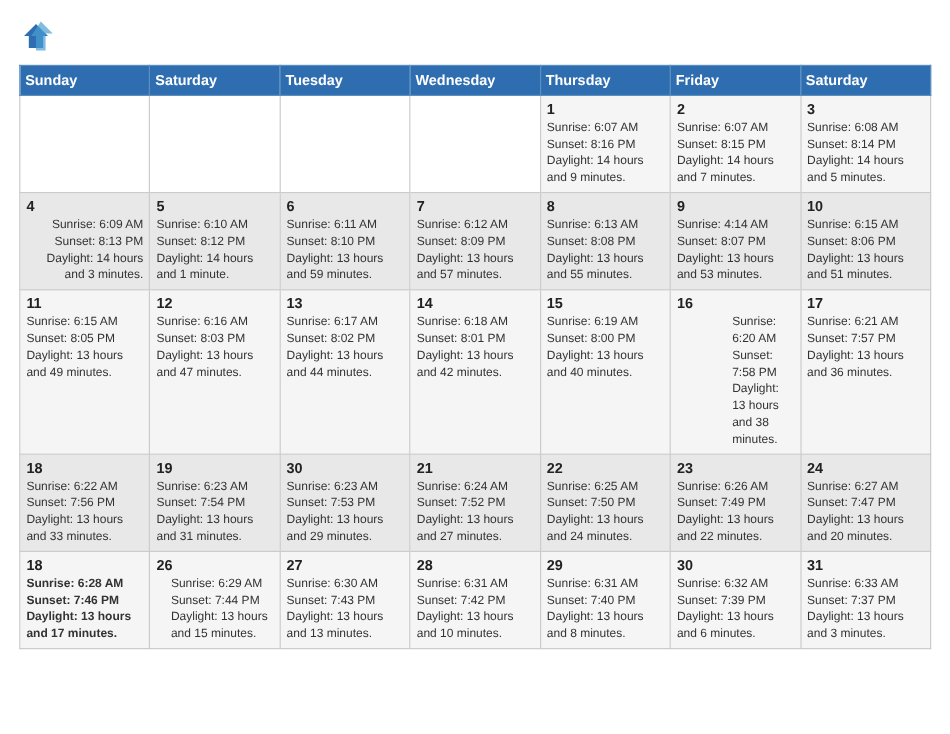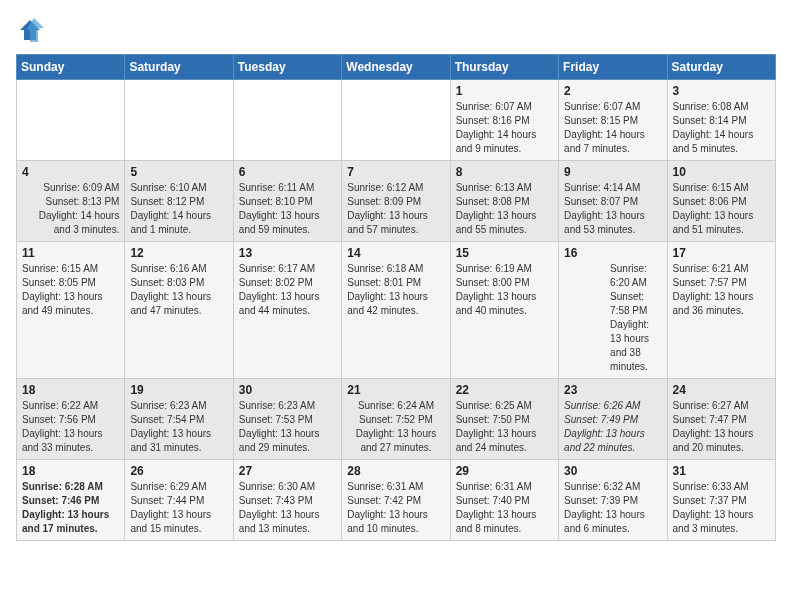--- a/index.html
+++ b/index.html
@@ -269,35 +269,35 @@
         </td>
         <td>
           <div class="day-number">30</div>
           <div class="day-info" style="white-space: pre-line;">Sunrise: 6:23 AM
 Sunset: 7:53 PM
 Daylight: 13 hours
 and 29 minutes.</div>
         </td>
         <td>
           <div class="day-number">21</div>
-          <div class="day-info" style="white-space: pre-line; text-align: center;">Sunrise: 6:24 AM
+          <div class="day-info" style="white-space: pre-line;">Sunrise: 6:24 AM
 Sunset: 7:52 PM
 Daylight: 13 hours
 and 27 minutes.</div>
         </td>
         <td>
           <div class="day-number">22</div>
           <div class="day-info" style="white-space: pre-line;">Sunrise: 6:25 AM
 Sunset: 7:50 PM
 Daylight: 13 hours
 and 24 minutes.</div>
         </td>
         <td>
           <div class="day-number">23</div>
-          <div class="day-info" style="white-space: pre-line; font-style: italic;">Sunrise: 6:26 AM
+          <div class="day-info" style="white-space: pre-line;">Sunrise: 6:26 AM
 Sunset: 7:49 PM
 Daylight: 13 hours
 and 22 minutes.</div>
         </td>
         <td>
           <div class="day-number">24</div>
           <div class="day-info" style="white-space: pre-line;">Sunrise: 6:27 AM
 Sunset: 7:47 PM
 Daylight: 13 hours
 and 20 minutes.</div>
@@ -306,21 +306,21 @@
       <tr>
         <td>
           <div class="day-number">18</div>
           <div class="day-info" style="white-space: pre-line; font-weight: bold;">Sunrise: 6:28 AM
 Sunset: 7:46 PM
 Daylight: 13 hours
 and 17 minutes.</div>
         </td>
         <td>
           <div class="day-number">26</div>
-          <div class="day-info" style="white-space: pre-line;">Sunrise: 6:29 AM
+          <div class="day-info" style="white-space: pre-line; margin-left: 12px;">Sunrise: 6:29 AM
 Sunset: 7:44 PM
 Daylight: 13 hours
 and 15 minutes.</div>
         </td>
         <td>
           <div class="day-number">27</div>
           <div class="day-info" style="white-space: pre-line;">Sunrise: 6:30 AM
 Sunset: 7:43 PM
 Daylight: 13 hours
 and 13 minutes.</div>

